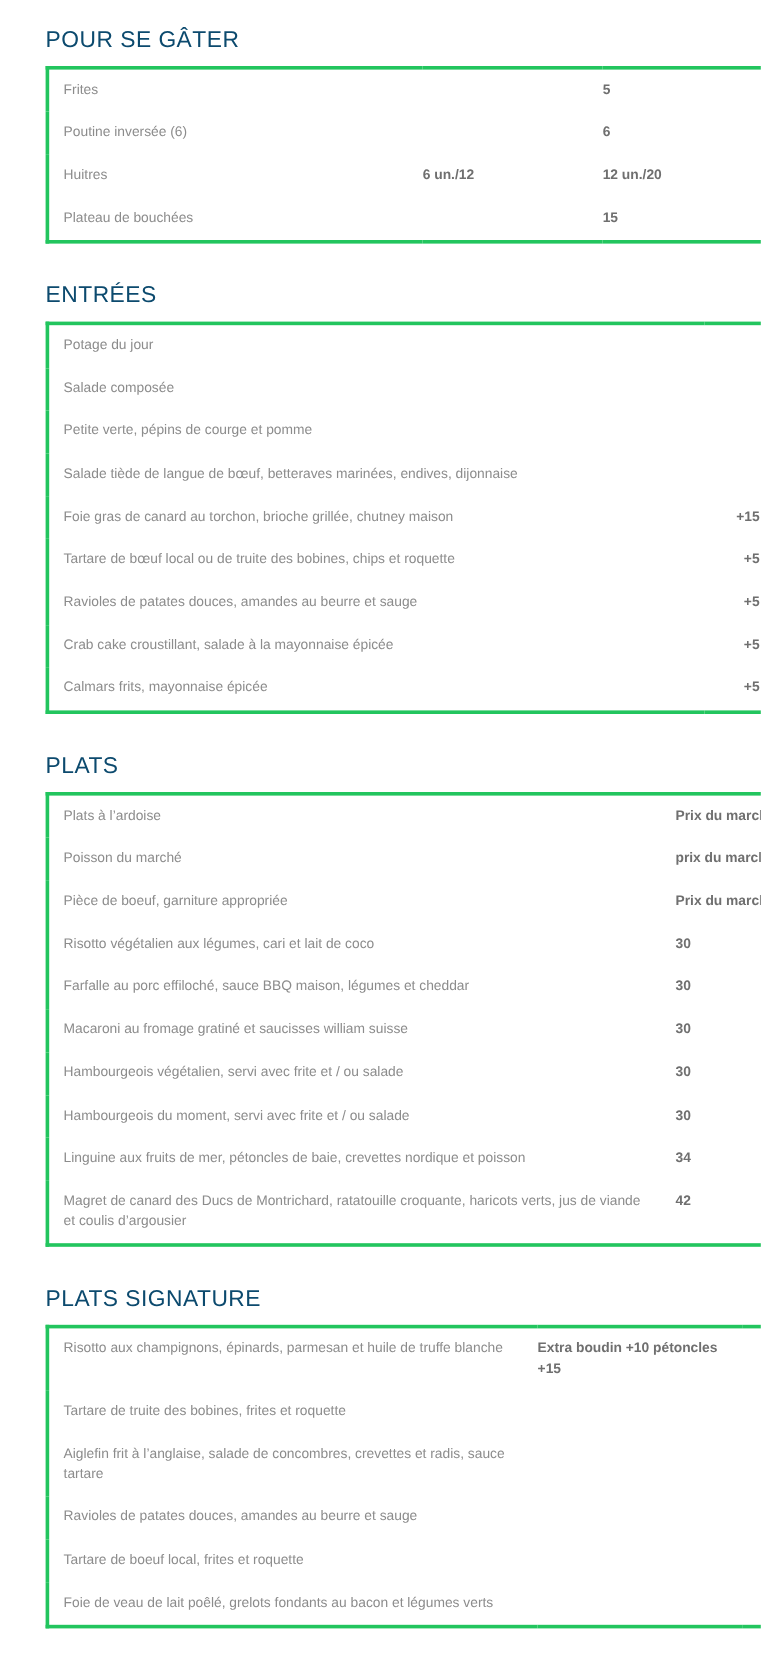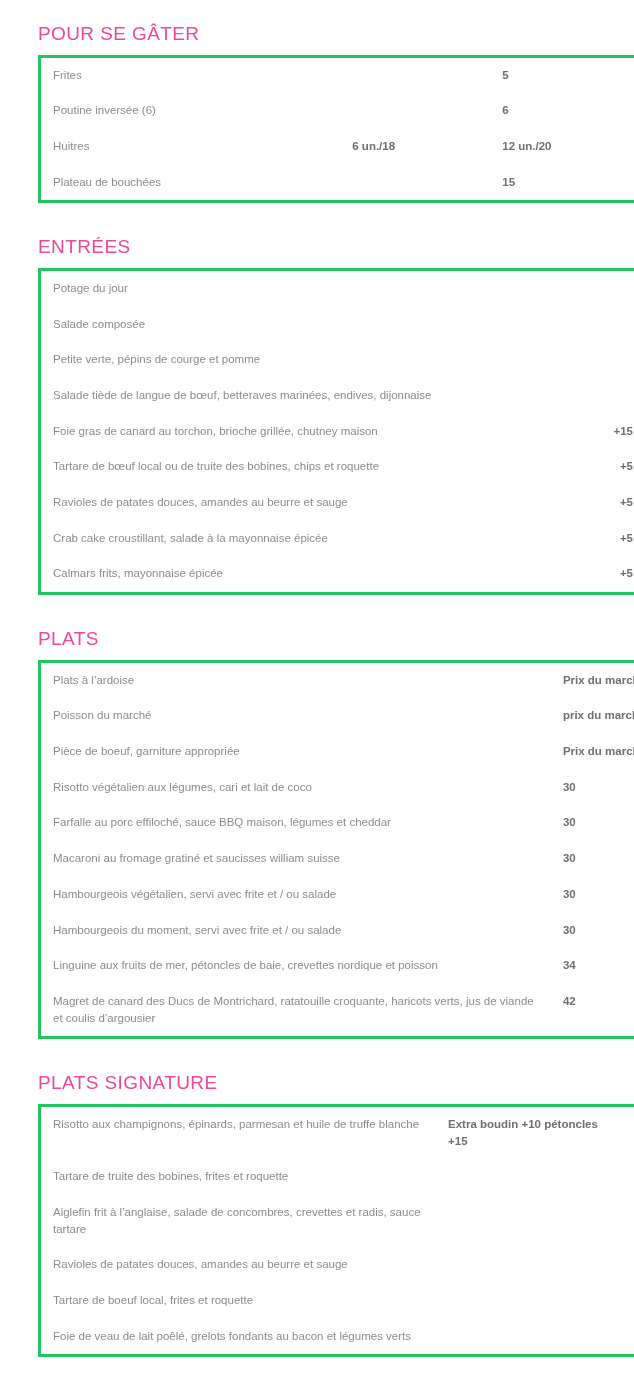--- a/index.html
+++ b/index.html
@@ -17,21 +17,21 @@
   .page {
     width: 634px;
     padding: 22px 8px 0 8px;
   }
   .section {
     margin: 0 0 0 0;
   }
   .section-heading {
     font-size: 19px;
     font-weight: 400;
-    color: #ec4899;
+    color: #0c4a6e;
     letter-spacing: 0.4px;
     margin: 0 0 8px 30px;
     padding: 0;
     line-height: 1.3;
   }
   .section + .section { margin-top: 32px; }
 
   .menu-table {
     border: 3px solid #22c55e;
     border-collapse: collapse;
@@ -93,21 +93,21 @@
               <td class="mid"></td>
               <td class="price">5</td>
             </tr>
             <tr>
               <td class="name">Poutine inversée (6)</td>
               <td class="mid"></td>
               <td class="price">6</td>
             </tr>
             <tr>
               <td class="name">Huitres</td>
-              <td class="mid">6 un./18</td>
+              <td class="mid">6 un./12</td>
               <td class="price">12 un./20</td>
             </tr>
             <tr>
               <td class="name">Plateau de bouchées</td>
               <td class="mid"></td>
               <td class="price">15</td>
             </tr>
           </tbody>
         </table>
       </div>

